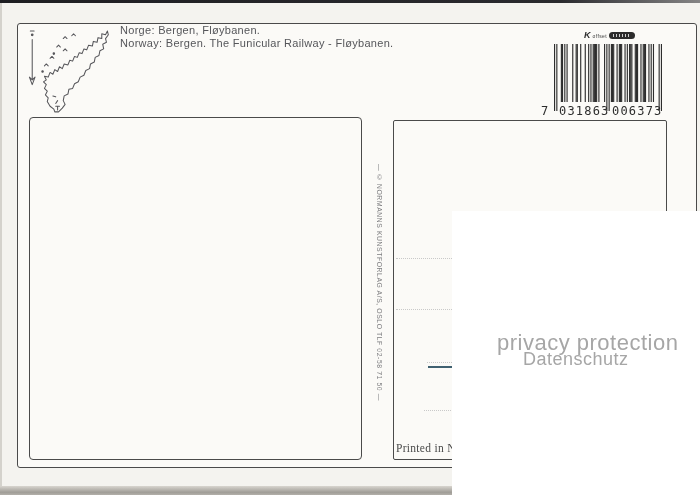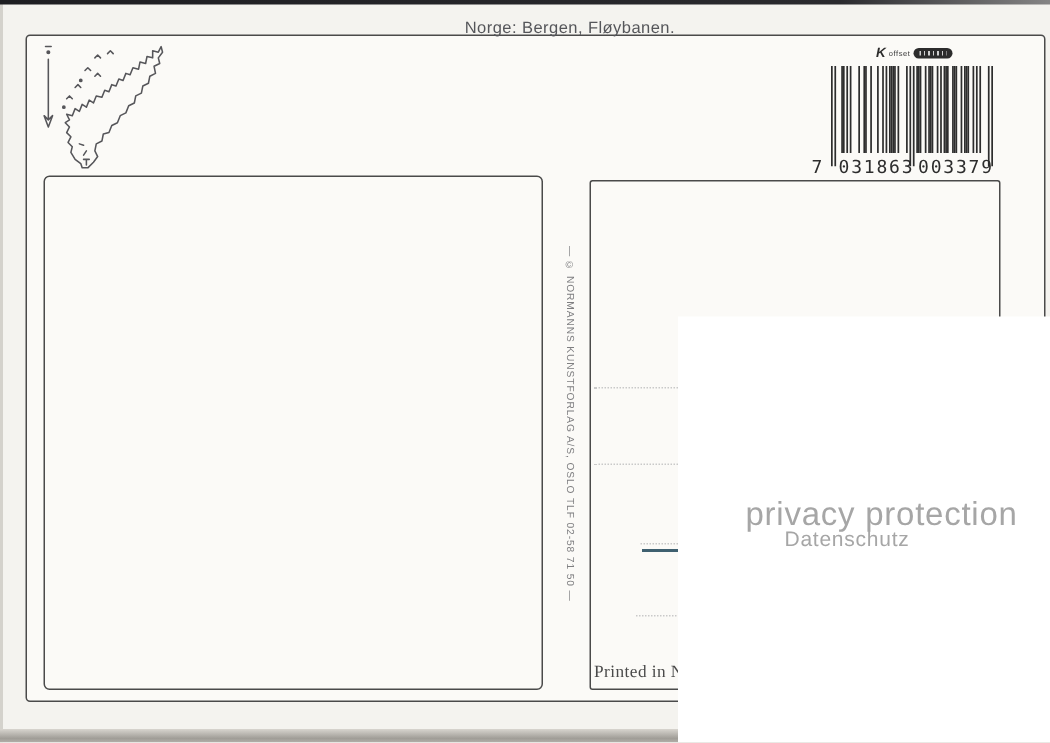--- a/index.html
+++ b/index.html
@@ -21,22 +21,22 @@
   
   #postcard-frame{left:17px;top:23px;width:680px;height:445px;
     background:var(--paper,#fbfaf7);border:1px solid var(--frame-line,#4a4a4a);
     border-radius:3px;z-index:1;}
 
   
   #norway-map{left:20px;top:26px;width:94px;height:90px;z-index:3;}
   #norway-map svg{width:100%;height:100%;}
 
   
-  #title-block{left:120px;top:13px;width:330px;z-index:3;
-    color:var(--ink,#55565a);font-size:11px;line-height:12.5px;letter-spacing:.3px;text-align:right;}
+  #title-block{left:120px;top:24px;width:330px;z-index:3;
+    color:var(--ink,#55565a);font-size:11px;line-height:12.5px;letter-spacing:.3px;}
 
   
   #printer-logo{left:584px;top:29px;width:70px;height:13px;z-index:3;
     display:flex;align-items:center;gap:2px;}
   #printer-logo .k{font-weight:bold;font-style:italic;font-size:9px;color:#2c2c2c;line-height:9px;}
   #printer-logo .lbl{font-size:5px;color:#3a3a3a;letter-spacing:.4px;}
   #printer-logo .badge{width:26px;height:7px;background:#2c2c2c;border-radius:3.5px;
     display:inline-block;position:relative;}
   #printer-logo .badge i{position:absolute;top:2px;left:4px;width:18px;height:3px;
     background:repeating-linear-gradient(90deg,#cfcfcf 0 1px,transparent 1px 3px);}
@@ -72,21 +72,21 @@
     background:var(--pen-accent,#3f6070);z-index:3;}
 
   #printed-in-label{left:396px;top:442px;z-index:3;color:#4a4a4a;
     font-family:"Liberation Serif",serif;font-size:11.5px;letter-spacing:.3px;white-space:nowrap;}
 
   
   #privacy-overlay{left:452px;top:211px;width:248px;height:284px;background:#ffffff;z-index:5;}
   #privacy-watermark{left:452px;top:330px;width:248px;z-index:6;
     color:var(--watermark,#a6a6a6);line-height:16px;}
   #watermark-line-en{position:absolute;left:45px;top:5px;font-size:22px;letter-spacing:.5px;white-space:nowrap;}
-  #watermark-line-de{position:absolute;left:71px;top:21px;font-size:14px;letter-spacing:.5px;white-space:nowrap;}
+  #watermark-line-de{position:absolute;left:71px;top:21px;font-size:18px;letter-spacing:.5px;white-space:nowrap;}
 </style>
 </head>
 <body>
 
 <div id="card-scan">
 
   <div id="top-edge" class="abs"></div>
   <div id="left-edge" class="abs"></div>
 
   <div id="postcard-frame" class="abs"></div>
@@ -108,20 +108,21 @@
         <circle cx="36" cy="29" r="0.8" fill="#56565a"></circle>
         <path d="M35 74 l3 1"></path>
         <path d="M40 79 l-2 3"></path>
         <path d="M38 85 l4 0 M40 85 l0 4"></path>
       </g>
     </svg>
   </div>
 
   <div id="title-block" class="abs">
     <div>Norge: Bergen, Fløybanen.</div>
+    <div>Norway: Bergen. The Funicular Railway - Fløybanen.</div>
   </div>
 
   <div id="printer-logo" class="abs">
     <span class="k">K</span>
     <span class="lbl">offset</span>
     <span class="badge">
         <i></i>
       </span>
   </div>
 
@@ -168,21 +169,21 @@
         <rect x="79" y="0" width="1" height="58" fill="#2d2d2d"></rect>
         <rect x="80" y="0" width="1" height="58" fill="#2d2d2d"></rect>
         <rect x="83" y="0" width="1" height="58" fill="#2d2d2d"></rect>
         <rect x="85" y="0" width="1" height="58" fill="#2d2d2d"></rect>
         <rect x="87" y="0" width="1" height="58" fill="#2d2d2d"></rect>
         <rect x="92" y="0" width="1" height="67" fill="#2d2d2d"></rect>
         <rect x="94" y="0" width="1" height="67" fill="#2d2d2d"></rect>
       </svg>
     <span class="bc-digit" id="bc-first">7</span>
     <span class="bc-digit" id="bc-left">031863</span>
-    <span class="bc-digit" id="bc-right">003379</span>
+    <span class="bc-digit" id="bc-right">006373</span>
   </div>
 
   <div id="image-placeholder-box" class="abs"></div>
 
   <div id="publisher-spine" class="abs">— © NORMANNS KUNSTFORLAG A/S, OSLO TLF 02-58 71 50 —</div>
 
   <div id="address-box" class="abs"></div>
   <div id="addr-line-1" class="abs addr-line"></div>
   <div id="addr-line-2" class="abs addr-line"></div>
   <div id="addr-line-3" class="abs addr-line"></div>

